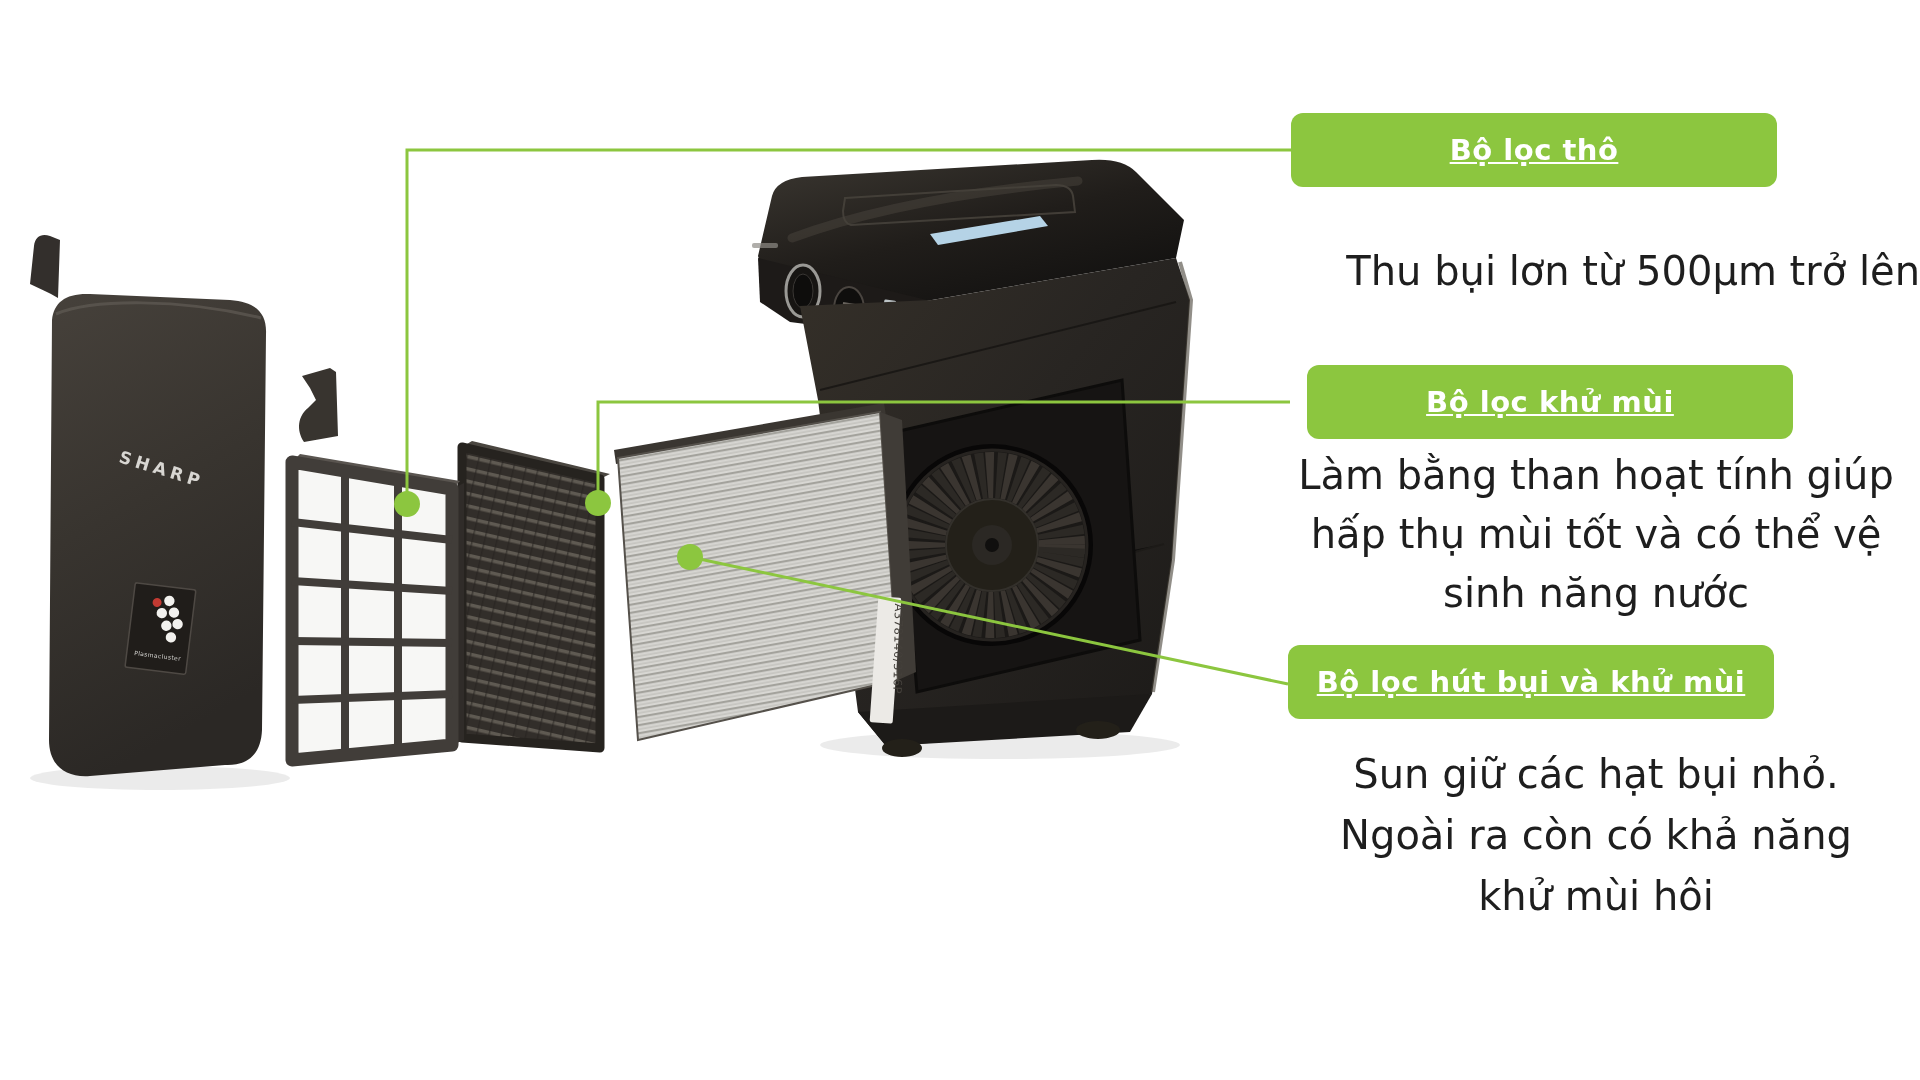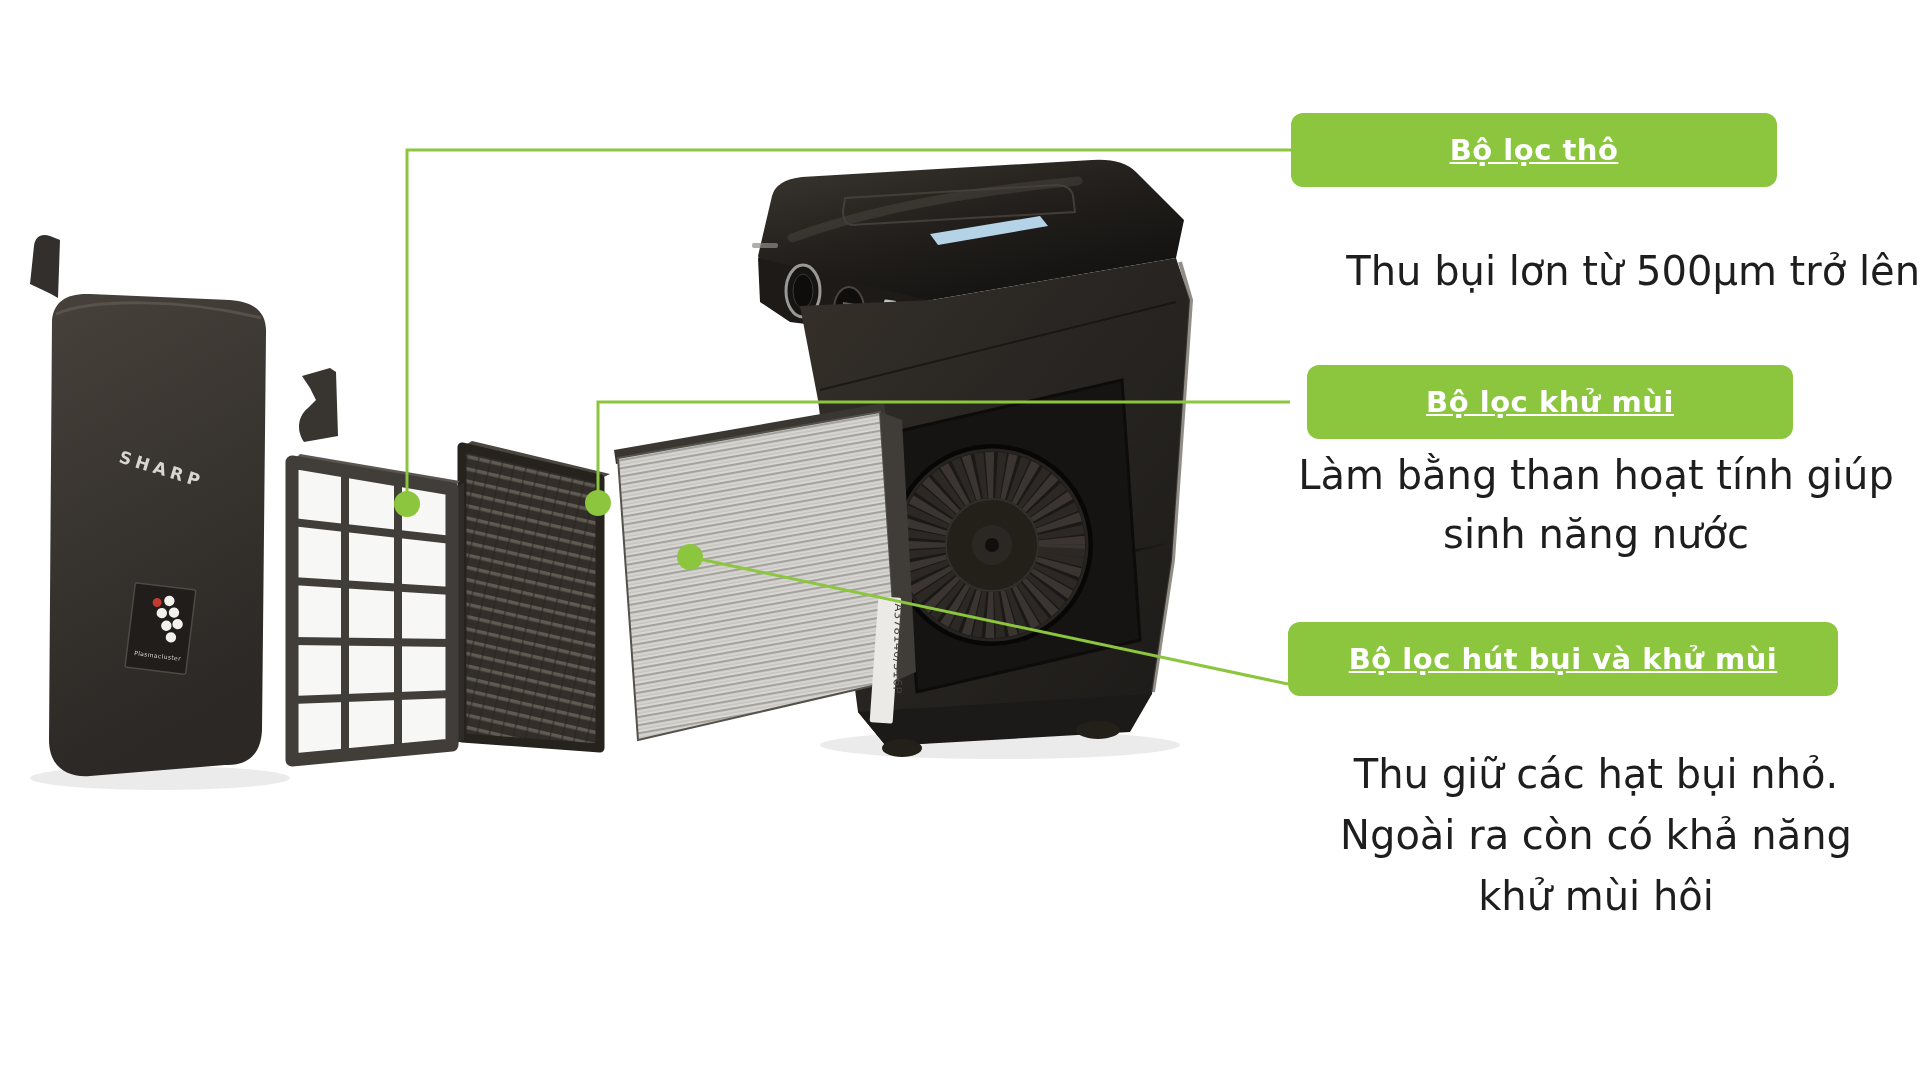--- a/index.html
+++ b/index.html
@@ -10,21 +10,21 @@
   .art{position:absolute;left:0;top:0;width:1920px;height:1080px;}
   .callout-label{
     position:absolute;height:74px;border-radius:12px;background:#8cc63f;
     display:flex;align-items:center;justify-content:center;
     color:#ffffff;font-weight:bold;font-size:29px;letter-spacing:0.5px;
     white-space:nowrap;
     text-decoration:underline;
   }
   .lbl1{left:1291px;top:113px;width:486px;}
   .lbl2{left:1290px;top:365px;width:486px;margin-left:17px;}
-  .lbl3{left:1288px;top:622px;width:550px;}
+  .lbl3{left:1288px;top:645px;width:486px;}
   .callout-desc{
     position:absolute;left:1272px;width:648px;text-align:center;
     color:#1e1e1e;font-size:40px;line-height:59px;white-space:nowrap;
   }
   .desc1{top:242px;text-align:right;}
   .desc2{top:446px;}
   .desc3{top:744px;line-height:61px;}
 </style>
 </head>
 <body>
@@ -180,23 +180,24 @@
   </svg>
 
   <div class="callout-label lbl1">Bộ lọc thô</div>
   <div class="callout-desc desc1">
     <div>Thu bụi lơn từ 500µm trở lên</div>
   </div>
 
   <div class="callout-label lbl2">Bộ lọc khử mùi</div>
   <div class="callout-desc desc2">
     <div>Làm bằng than hoạt tính giúp</div>
+    <div>hấp thụ mùi tốt và có thể vệ</div>
     <div>sinh năng nước</div>
   </div>
 
   <div class="callout-label lbl3">Bộ lọc hút bụi và khử mùi</div>
   <div class="callout-desc desc3">
-    <div>Thu giữ các hạt bụi nhỏ.</div>
+    <div>Sun giữ các hạt bụi nhỏ.</div>
     <div>Ngoài ra còn có khả năng</div>
     <div>khử mùi hôi</div>
   </div>
 
 </div>
 
 </body></html>

